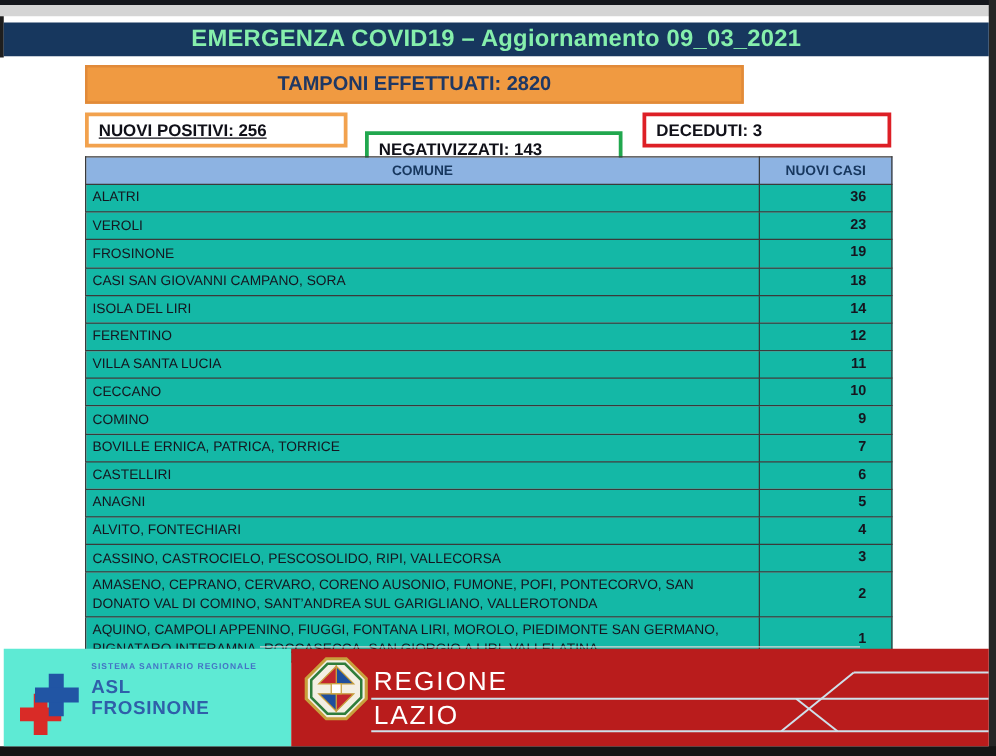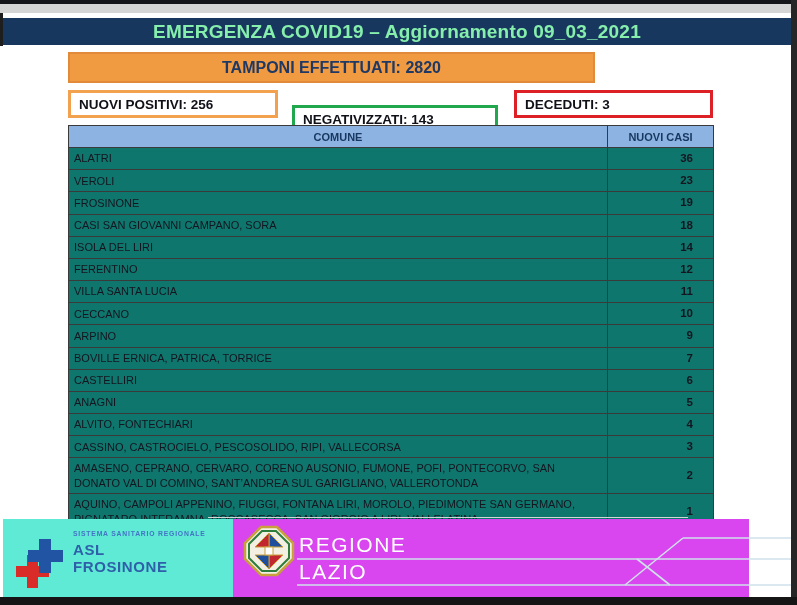--- a/index.html
+++ b/index.html
@@ -18,42 +18,42 @@
     color:#86efac;font-weight:bold;font-size:19px;display:flex;align-items:center;justify-content:center;letter-spacing:.2px;}
 
   
   .tamponi-box{position:absolute;left:68px;top:52px;width:527px;height:31px;background:#f09a41;
     border:2px solid #e18a39;color:#1f3864;font-weight:bold;font-size:16px;
     display:flex;align-items:center;justify-content:center;}
 
   
   .stat-box{position:absolute;top:90px;height:28px;background:#ffffff;border:3px solid #888;
     display:flex;align-items:center;padding-left:8px;font-weight:bold;font-size:13.5px;color:#101018;}
-  .stat-positivi{left:68px;width:210px;}
+  .stat-positivi{left:68px;width:210px;text-decoration:underline;}
   .stat-negativizzati{left:292px;width:206px;}
   .stat-deceduti{left:514px;width:199px;}
 
   
   .covid-table{position:absolute;left:68px;top:125px;width:645px;border-collapse:collapse;table-layout:fixed;}
   .covid-table th,.covid-table td{border:1px solid #3a3a3a;}
   .covid-table th{background:#8db3e2;color:#17375e;font-size:11px;font-weight:bold;height:22px;text-align:center;}
   .col-comune{width:539px;}
   .col-casi{width:106px;}
-  .covid-table td{background:#0f766e;color:#15151f;font-size:11px;line-height:1.32;padding:3px 5px;margin-left:12px;}
+  .covid-table td{background:#14b8a6;color:#15151f;font-size:11px;line-height:1.32;padding:3px 5px;margin-left:12px;}
   .covid-table td.casi{font-weight:bold;text-align:right;padding-right:20px;font-size:11.5px;}
   .covid-table tr.single td{height:20px;}
 
   
   .footer-divider{position:absolute;left:208px;top:517px;width:480px;height:1px;background:#d6d6d6;}
   .asl-area{position:absolute;left:3px;top:519px;width:230px;height:78px;background:#5eead4;}
   .asl-cross{position:absolute;left:10px;top:17px;}
   .asl-text{position:absolute;left:70px;top:11px;}
   .asl-small{font-size:6.8px;letter-spacing:.8px;color:#4473c5;font-weight:bold;}
   .asl-big{font-size:15px;color:#2f5fa9;font-weight:bold;letter-spacing:.6px;line-height:1.12;margin-top:5px;}
-  .lazio-panel{position:absolute;left:233px;top:519px;width:516px;height:78px;background:#d946ef;}
+  .lazio-panel{position:absolute;left:233px;top:519px;width:558px;height:78px;background:#b91c1c;}
   .lazio-svg{position:absolute;left:0;top:0;}
   .lazio-word{fill:#ffffff;font-size:21px;letter-spacing:1.5px;font-weight:500;}
 </style>
 </head>
 <body>
 
 <div id="stage">
 
   <div class="frame-top"></div>
   <div class="frame-gray"></div>
@@ -111,21 +111,21 @@
       <td class="comune">VILLA SANTA LUCIA</td>
       <td class="casi">11</td>
     </tr>
 
     <tr class="single">
       <td class="comune">CECCANO</td>
       <td class="casi">10</td>
     </tr>
 
     <tr class="single">
-      <td class="comune">ARPINO</td>
+      <td class="comune">COMINO</td>
       <td class="casi">9</td>
     </tr>
 
     <tr class="single">
       <td class="comune">BOVILLE ERNICA, PATRICA, TORRICE</td>
       <td class="casi">7</td>
     </tr>
 
     <tr class="single">
       <td class="comune">CASTELLIRI</td>

